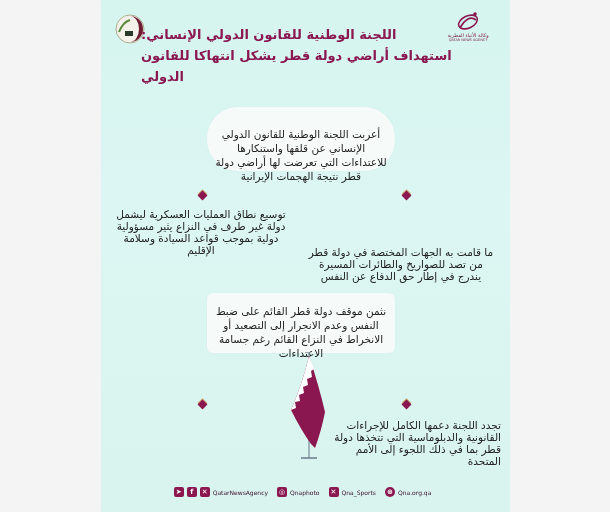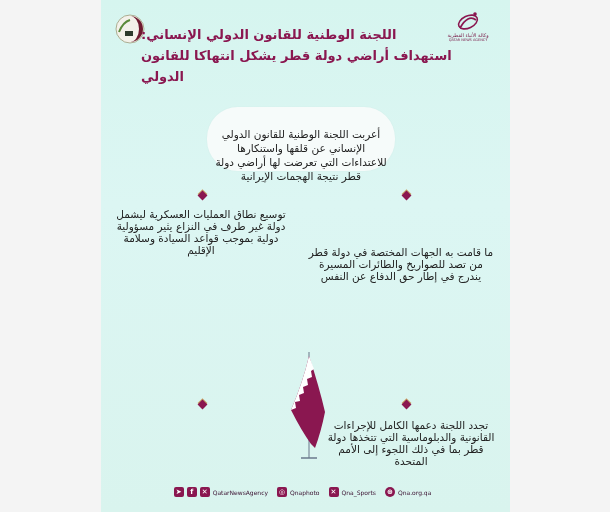--- a/index.html
+++ b/index.html
@@ -29,21 +29,21 @@
   }
   .card-1 { left:106px; top:107px; width:188px; height:64px; padding:20px 6px; box-sizing:border-box;border-radius:31px; }
   .card-2 { left:106px; top:293px; width:188px; height:60px; padding:11px 6px; box-sizing:border-box; }
   .point {
     position:absolute; direction:rtl; text-align:center; color:#222;
     font-size:10.5px; line-height:12px;
   }
   .point-tl { left:10px; top:208px; width:180px; }
   .point-tr { left:205px; top:210px; width:190px;margin-top:36px; }
   .point-bl { left:10px; top:419px; width:180px; }
-  .point-br { left:220px; top:419px; width:180px; }
+  .point-br { left:220px; top:419px; width:180px;text-align:right; }
   .diamond {
     position:absolute; width:7px; height:7px; background:#8a1750; transform:rotate(45deg);
     box-shadow:-1px -1px 0 #c9a46a;
   }
   .d-tl { left:98px; top:192px; }
   .d-tr { left:302px; top:192px; }
   .d-bl { left:98px; top:401px; }
   .d-br { left:302px; top:401px; }
   .flag { position:absolute; left:180px; top:352px; width:60px; height:112px; }
   .footer {
@@ -85,20 +85,21 @@
   <div class="title">اللجنة الوطنية للقانون الدولي الإنساني: استهداف أراضي دولة قطر يشكل انتهاكا للقانون الدولي</div>
 
   <div class="card card-1">أعربت اللجنة الوطنية للقانون الدولي الإنساني عن قلقها واستنكارها للاعتداءات التي تعرضت لها أراضي دولة قطر نتيجة الهجمات الإيرانية</div>
 
   <div class="diamond d-tl"></div>
   <div class="diamond d-tr"></div>
 
   <div class="point point-tr">ما قامت به الجهات المختصة في دولة قطر من تصد للصواريخ والطائرات المسيرة يندرج في إطار حق الدفاع عن النفس</div>
   <div class="point point-tl">توسيع نطاق العمليات العسكرية ليشمل دولة غير طرف في النزاع يثير مسؤولية دولية بموجب قواعد السيادة وسلامة الإقليم</div>
 
+  <div class="card card-2">نثمن موقف دولة قطر القائم على ضبط النفس وعدم الانجرار إلى التصعيد أو الانخراط في النزاع القائم رغم جسامة الاعتداءات</div>
 
   <div class="flag">
     <svg width="60" height="112" viewBox="0 0 60 112">
       <line x1="28" y1="0" x2="28" y2="106" stroke="#7c8a9a" stroke-width="1.2"></line>
       <line x1="20" y1="106" x2="36" y2="106" stroke="#6a7a8c" stroke-width="1.5"></line>
       <path d="M28 4 Q22 30 10 58 Q20 78 30 92 L34 96 Q40 80 44 60 Q38 34 28 4Z" fill="#8a1750"></path>
       <path d="M28 4 Q22 30 10 58 L15 56 L14 50 L19 49 L18 43 L23 41 L22 35 L27 33 L26 27 L31 25 L30 19 L33 17 Z" fill="#ffffff"></path>
     </svg>
   </div>
 

